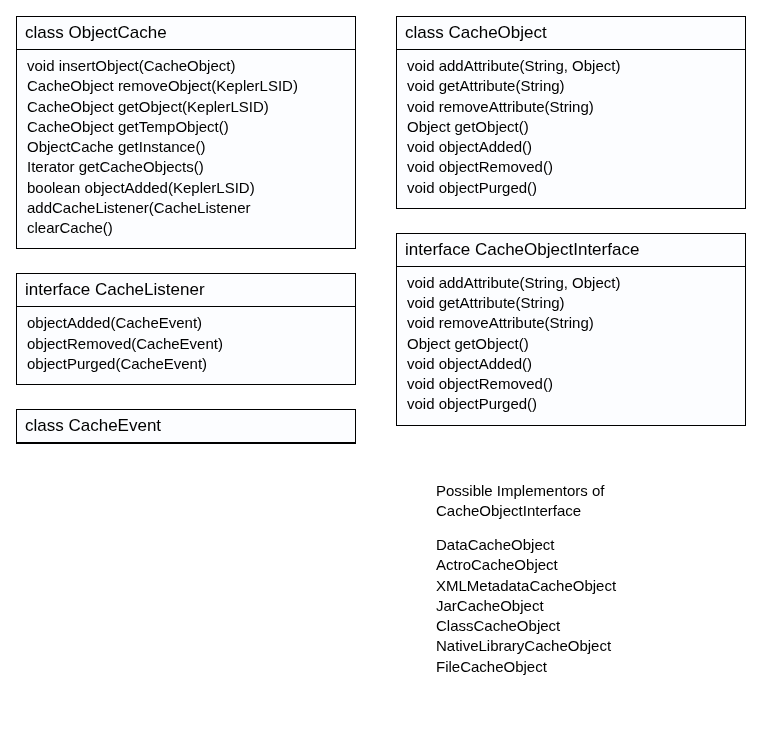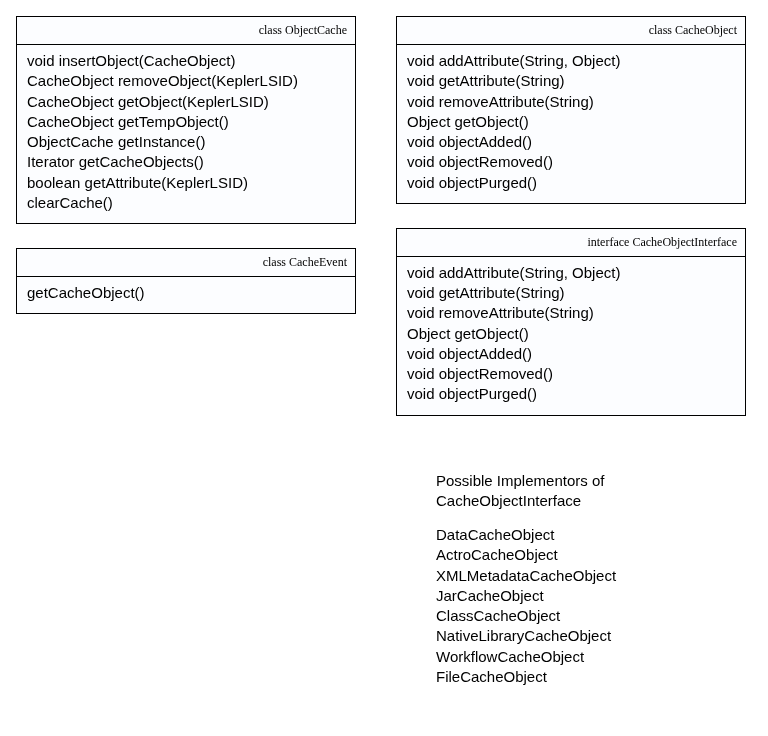--- a/index.html
+++ b/index.html
@@ -21,25 +21,24 @@
     flex-direction: column;
     gap: 24px;
   }
   .col-left { width: 340px; }
   .col-right { width: 350px; }
   .uml-box {
     border: 1.5px solid #000;
     background: #fcfdff;
   }
   .uml-title {
-    text-align: right;
+    text-align: left;
     padding: 6px 8px;
     border-bottom: 1.5px solid #000;
-    font-size: 12px;
-    font-family: Liberation Serif, serif;
+    font-size: 17px;
   }
   .uml-body {
     padding: 6px 10px 10px 10px;
   }
   .uml-body div {
     line-height: 1.35;
     white-space: nowrap;
   }
   .note-block {
     padding: 4px 0 0 40px;
@@ -57,31 +56,37 @@
 
     <div class="uml-box">
       <div class="uml-title">class ObjectCache</div>
       <div class="uml-body">
         <div>void insertObject(CacheObject)</div>
         <div>CacheObject removeObject(KeplerLSID)</div>
         <div>CacheObject getObject(KeplerLSID)</div>
         <div>CacheObject getTempObject()</div>
         <div>ObjectCache getInstance()</div>
         <div>Iterator getCacheObjects()</div>
-        <div>boolean getAttribute(KeplerLSID)</div>
+        <div>boolean objectAdded(KeplerLSID)</div>
+        <div>addCacheListener(CacheListener</div>
         <div>clearCache()</div>
       </div>
     </div>
 
+    <div class="uml-box">
+      <div class="uml-title">interface CacheListener</div>
+      <div class="uml-body">
+        <div>objectAdded(CacheEvent)</div>
+        <div>objectRemoved(CacheEvent)</div>
+        <div>objectPurged(CacheEvent)</div>
+      </div>
+    </div>
 
     <div class="uml-box">
       <div class="uml-title">class CacheEvent</div>
-      <div class="uml-body">
-        <div>getCacheObject()</div>
-      </div>
     </div>
 
   </div>
 
   <div class="col col-right">
 
     <div class="uml-box">
       <div class="uml-title">class CacheObject</div>
       <div class="uml-body">
         <div>void addAttribute(String, Object)</div>
@@ -110,19 +115,18 @@
     <div class="note-block">
       <div>Possible Implementors of</div>
       <div>CacheObjectInterface</div>
       <div class="gap"></div>
       <div>DataCacheObject</div>
       <div>ActroCacheObject</div>
       <div>XMLMetadataCacheObject</div>
       <div>JarCacheObject</div>
       <div>ClassCacheObject</div>
       <div>NativeLibraryCacheObject</div>
-      <div>WorkflowCacheObject</div>
       <div>FileCacheObject</div>
     </div>
 
   </div>
 
 </div>
 
 </body></html>

